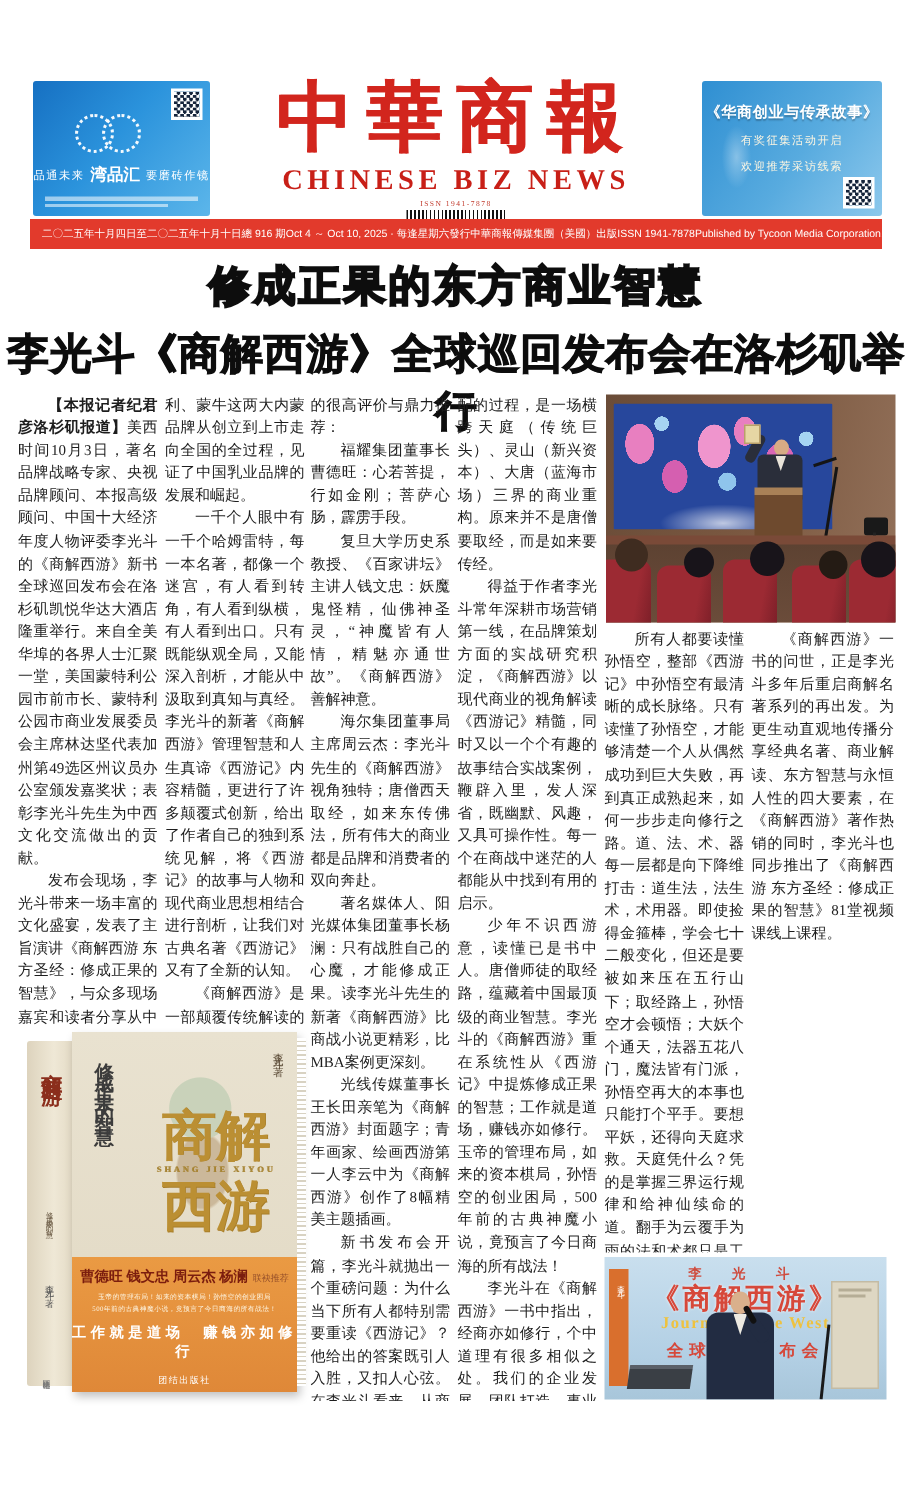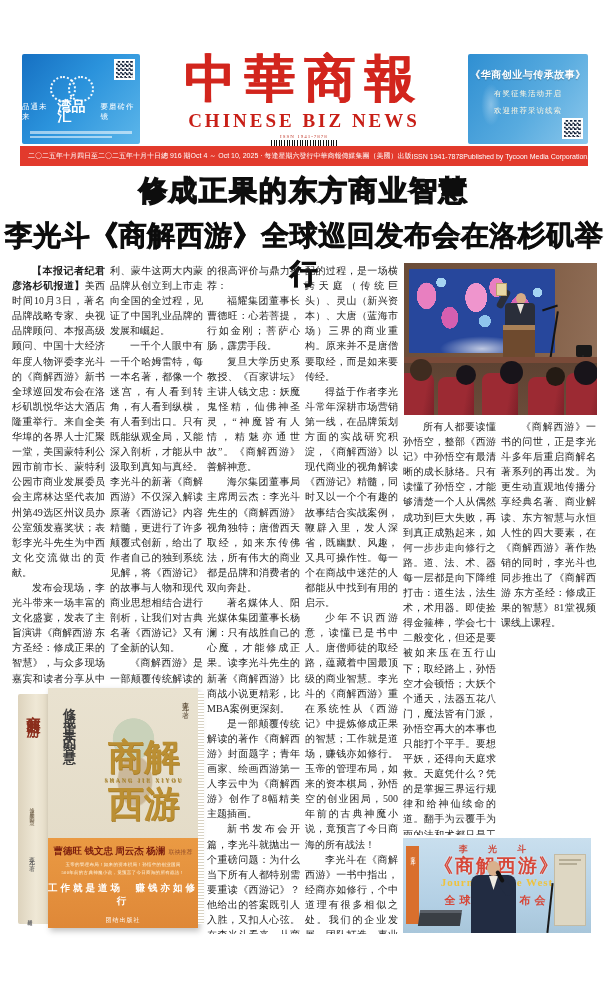--- a/index.html
+++ b/index.html
@@ -12,21 +12,21 @@
   .ad-left{left:22px;top:54px;width:118px;height:90px;
      background:linear-gradient(130deg,#1670c2 0%,#2b93dc 45%,#5cb6ea 100%);}
   .ad-right{left:468px;top:54px;width:120px;height:90px;
      background:linear-gradient(125deg,#2f8fd2 0%,#58abdf 55%,#8cc8ec 100%);}
   .qr{width:17px;height:17px;background:repeating-conic-gradient(#14233a 0 25%,#fff 0 50%) 0 0/4.2px 4.2px;
       border:2px solid #fff;}
   .adl-logo{position:absolute;left:28px;top:20px;width:46px;height:26px;}
   .adl-logo .c{position:absolute;width:22px;height:22px;border:2.5px dotted rgba(255,255,255,.95);border-radius:50%;}
   .adl-row{position:absolute;left:0;right:0;bottom:22px;display:flex;justify-content:center;align-items:flex-end;gap:4px;}
   .adl-row .s{font-size:7.5px;letter-spacing:1px;}
-  .adl-row .b{font-size:14px;font-weight:bold;line-height:10px;}
+  .adl-row .b{font-size:11px;font-weight:bold;line-height:10px;}
   .adl-fine{position:absolute;left:8px;right:8px;bottom:6px;}
   .adl-fine i{display:block;height:2.5px;margin-top:2px;background:rgba(255,255,255,.55);}
   .adr-title{margin-top:14px;text-align:center;font-size:10px;font-weight:bold;letter-spacing:.5px;text-shadow:0 1px 1px rgba(0,0,0,.25);}
   .adr-line{text-align:center;font-size:7.5px;margin-top:7px;color:#fdf6e2;letter-spacing:1px;}
   .adr-fig{position:absolute;left:6px;top:10px;width:34px;height:74px;
      background:radial-gradient(ellipse 14px 30px at 50% 55%,rgba(255,255,255,.35),rgba(255,255,255,0) 70%);}
   .mast-center{left:150px;top:50px;width:308px;text-align:center;}
   .paper-title{font-size:51px;line-height:58px;font-weight:900;color:#d2251d;letter-spacing:9px;
      text-shadow:1px 0 0 #d2251d;white-space:nowrap;}
   .paper-sub{font-size:19px;font-weight:bold;color:#c81f17;letter-spacing:3px;margin-top:2px;}
@@ -188,30 +188,30 @@
 
   <div class="abs headline-main">修成正果的东方商业智慧</div>
   <div class="abs headline-sub">李光斗《商解西游》全球巡回发布会在洛杉矶举行</div>
 
   <div class="abs col c1">
       <p><b>【本报记者纪君彦洛杉矶报道】</b>美西时间10月3日，著名品牌战略专家、央视品牌顾问、本报高级顾问、中国十大经济年度人物评委李光斗的《商解西游》新书全球巡回发布会在洛杉矶凯悦华达大酒店隆重举行。来自全美华埠的各界人士汇聚一堂，美国蒙特利公园市前市长、蒙特利公园市商业发展委员会主席林达坚代表加州第49选区州议员办公室颁发嘉奖状；表彰李光斗先生为中西文化交流做出的贡献。</p>
       <p>发布会现场，李光斗带来一场丰富的文化盛宴，发表了主旨演讲《商解西游 东方圣经：修成正果的智慧》，与众多现场嘉宾和读者分享从中华经典名著《西游记》中汲取精炼出的商业真经与商业智慧，引发热烈反响，受到广泛好评。</p>
     </div>
   <div class="abs col c2">
       <p class="cont">利、蒙牛这两大内蒙品牌从创立到上市走向全国的全过程，见证了中国乳业品牌的发展和崛起。</p>
-      <p>一千个人眼中有一千个哈姆雷特，每一本名著，都像一个迷宫，有人看到转角，有人看到纵横，有人看到出口。只有既能纵观全局，又能深入剖析，才能从中汲取到真知与真经。李光斗的新著《商解西游》不仅深入解读原著《西游记》内容精髓，更进行了许多颠覆式创新，给出了作者自己的独到系统见解，将《西游记》的故事与人物和现代商业思想相结合进行剖析，让我们对古典名著《西游记》又有了全新的认知。</p>
+      <p>一千个人眼中有一千个哈姆雷特，每一本名著，都像一个迷宫，有人看到转角，有人看到纵横，有人看到出口。只有既能纵观全局，又能深入剖析，才能从中汲取到真知与真经。李光斗的新著《商解西游》管理智慧和人生真谛《西游记》内容精髓，更进行了许多颠覆式创新，给出了作者自己的独到系统见解，将《西游记》的故事与人物和现代商业思想相结合进行剖析，让我们对古典名著《西游记》又有了全新的认知。</p>
       <p>《商解西游》是一部颠覆传统解读的著作，以《西游记》为蓝本，深度剖析其中蕴含的顶级商业哲学、管理智慧和人生真谛。作者李光斗通过独特的视角，将西天取经的奇幻旅程，转化为现代商场的实战指南，揭示从创业到守业、从团队管理到个人成长的终极奥秘。</p>
     </div>
   <div class="abs col c3">
       <p class="cont">的很高评价与鼎力推荐：</p>
       <p>福耀集团董事长曹德旺：心若菩提，行如金刚；菩萨心肠，霹雳手段。</p>
       <p>复旦大学历史系教授、《百家讲坛》主讲人钱文忠：妖魔鬼怪精，仙佛神圣灵，“神魔皆有人情，精魅亦通世故”。《商解西游》善解神意。</p>
       <p>海尔集团董事局主席周云杰：李光斗先生的《商解西游》视角独特；唐僧西天取经，如来东传佛法，所有伟大的商业都是品牌和消费者的双向奔赴。</p>
       <p>著名媒体人、阳光媒体集团董事长杨澜：只有战胜自己的心魔，才能修成正果。读李光斗先生的新著《商解西游》比商战小说更精彩，比MBA案例更深刻。</p>
-      <p>是一部颠覆传统解读的著作《商解西游》封面题字；青年画家、绘画西游第一人李云中为《商解西游》创作了8幅精美主题插画。</p>
+      <p>光线传媒董事长王长田亲笔为《商解西游》封面题字；青年画家、绘画西游第一人李云中为《商解西游》创作了8幅精美主题插画。</p>
       <p>新书发布会开篇，李光斗就抛出一个重磅问题：为什么当下所有人都特别需要重读《西游记》？他给出的答案既引人入胜，又扣人心弦。在李光斗看来，从商业的视野，西天取经之路是一条产业升级之路，是高层利益再分配的过程，是一场横跨天庭、灵山、大唐三界的商业重构。天庭＝传统巨头；灵山＝新兴资本；南赡部洲＝蓝海市场。一个西天取经的项目撬动了三界四洲，经商就像西天取经，孙悟空如同一个创业者，既要学腾云驾雾、七十二变，结交三教九流的人脉，还得嘴甜心狠，有灵活的办事手段，才能保得唐僧到达灵山，取得真经。企业家、创业者也是一样，带着使命来到这个世界上，大闹天宫，百炼成钢，少了哪一样都闯不过九九八十一难，修不成正果。</p>
     </div>
   <div class="abs col c4">
       <p class="cont">配的过程，是一场横跨天庭（传统巨头）、灵山（新兴资本）、大唐（蓝海市场）三界的商业重构。原来并不是唐僧要取经，而是如来要传经。</p>
       <p>得益于作者李光斗常年深耕市场营销第一线，在品牌策划方面的实战研究积淀，《商解西游》以现代商业的视角解读《西游记》精髓，同时又以一个个有趣的故事结合实战案例，鞭辟入里，发人深省，既幽默、风趣，又具可操作性。每一个在商战中迷茫的人都能从中找到有用的启示。</p>
       <p>少年不识西游意，读懂已是书中人。唐僧师徒的取经路，蕴藏着中国最顶级的商业智慧。李光斗的《商解西游》重在系统性从《西游记》中提炼修成正果的智慧；工作就是道场，赚钱亦如修行。玉帝的管理布局，如来的资本棋局，孙悟空的创业困局，500年前的古典神魔小说，竟预言了今日商海的所有战法！</p>
       <p>李光斗在《商解西游》一书中指出，经商亦如修行，个中道理有很多相似之处。我们的企业发展、团队打造、事业经营堪比西天取经，要磨砖作镜，积雪为粮，要开疆拓土、平衡势力、分配资源、不断创新……才能求取我们各自的一本人生真经。</p>
     </div>
   <div class="abs col c5">
       <p>所有人都要读懂孙悟空，整部《西游记》中孙悟空有最清晰的成长脉络。只有读懂了孙悟空，才能够清楚一个人从偶然成功到巨大失败，再到真正成熟起来，如何一步步走向修行之路。道、法、术、器每一层都是向下降维打击：道生法，法生术，术用器。即使捡得金箍棒，学会七十二般变化，但还是要被如来压在五行山下；取经路上，孙悟空才会顿悟；大妖个个通天，法器五花八门，魔法皆有门派，孙悟空再大的本事也只能打个平手。要想平妖，还得向天庭求救。天庭凭什么？凭的是掌握三界运行规律和给神仙续命的道。翻手为云覆手为雨的法和术都只是工具，关键时刻，观音送给悟空的三根救命毫毛，都比重达一万三千五百斤的金箍棒管用。读懂了孙悟空，才会懂得人生发生根本性改变的转折点，不是天降鸿福，而是从你认清真实的自己开始。</p>

